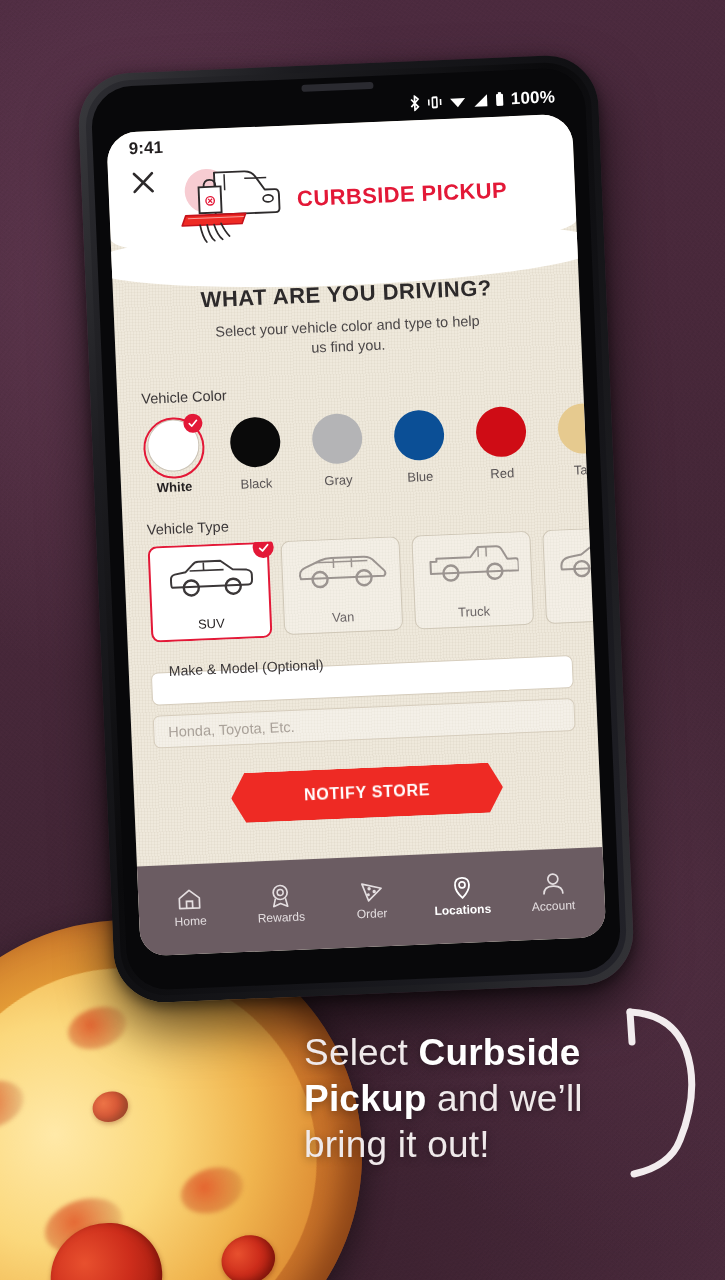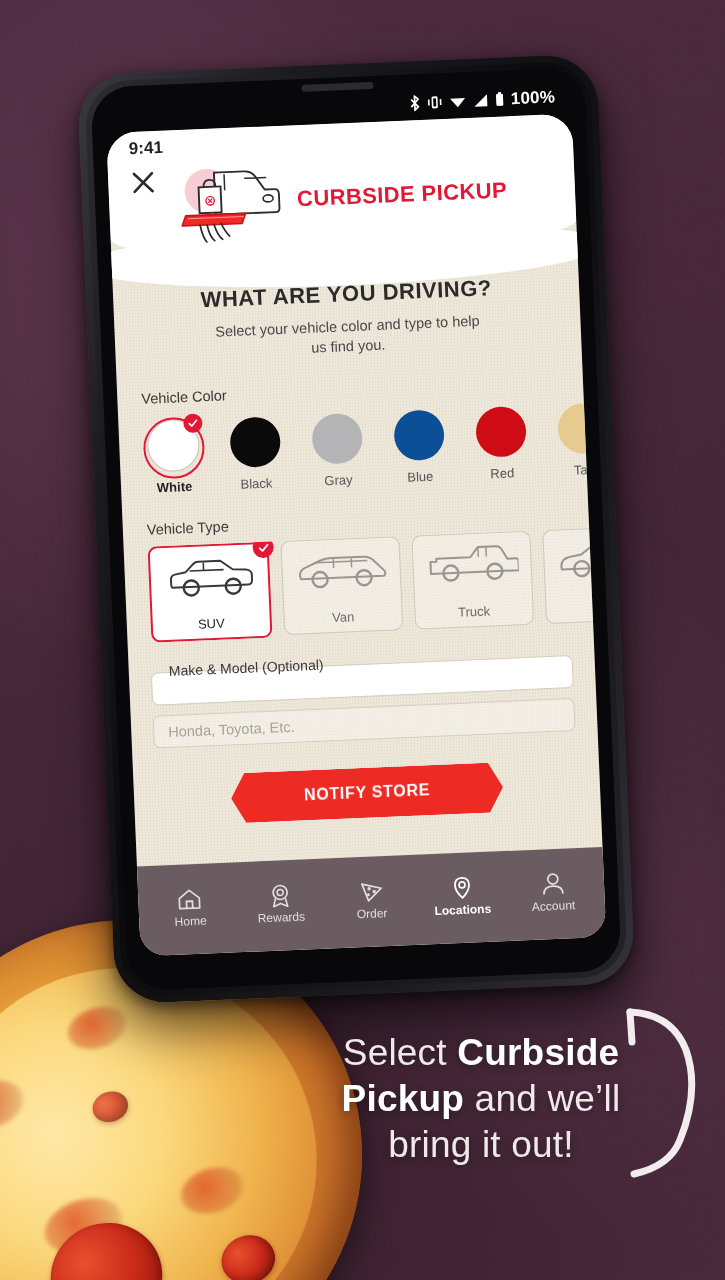--- a/index.html
+++ b/index.html
@@ -211,24 +211,23 @@
     box-shadow:inset -3px -3px 8px rgba(90,12,6,.55), 0 2px 5px rgba(120,30,10,.45);
   }
   .blotch{
     position:absolute;border-radius:50%;
     background:radial-gradient(circle at 40% 38%, rgba(226,84,38,.85), rgba(170,45,18,.25) 70%, transparent);
     filter:blur(2px);
   }
 
   
   #caption{
-    position:absolute;left:316px;top:1030px;width:330px;
+    position:absolute;left:304px;top:1030px;width:330px;
     color:#efe9ea;font-size:37px;line-height:1.24;letter-spacing:.2px;
     text-shadow:0 2px 8px rgba(0,0,0,.35);
-    text-align:center;
   }
   #caption b{font-weight:800;color:#fff;}
   #arrow{position:absolute;left:608px;top:998px;width:110px;height:190px;}
 </style>
 </head>
 <body>
 
 <div id="backdrop"></div>
 <div id="grain"></div>
 

